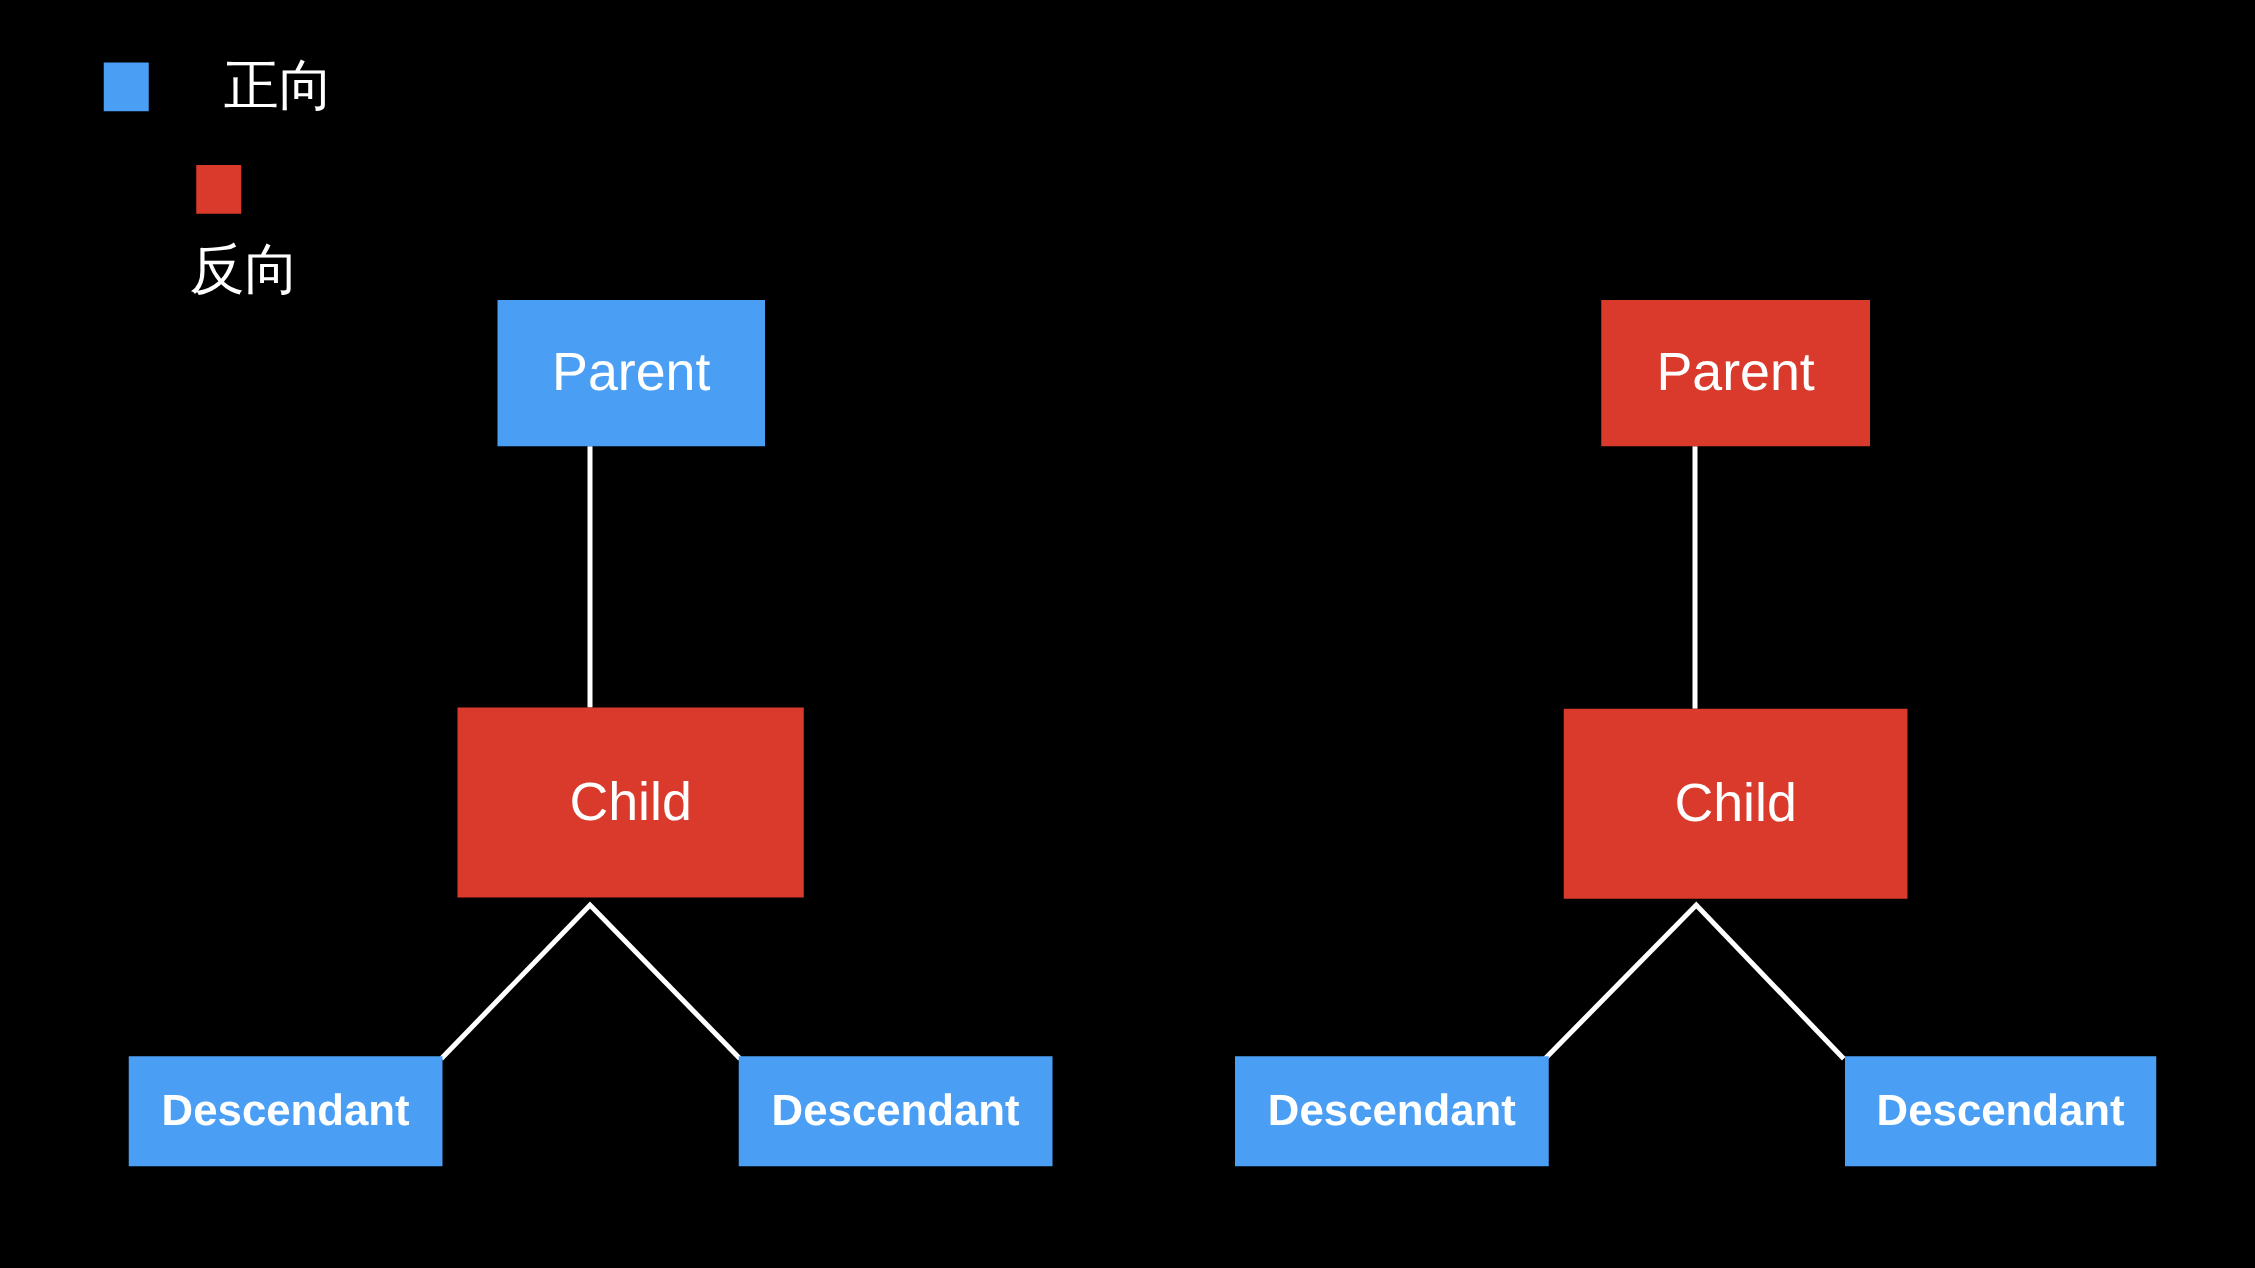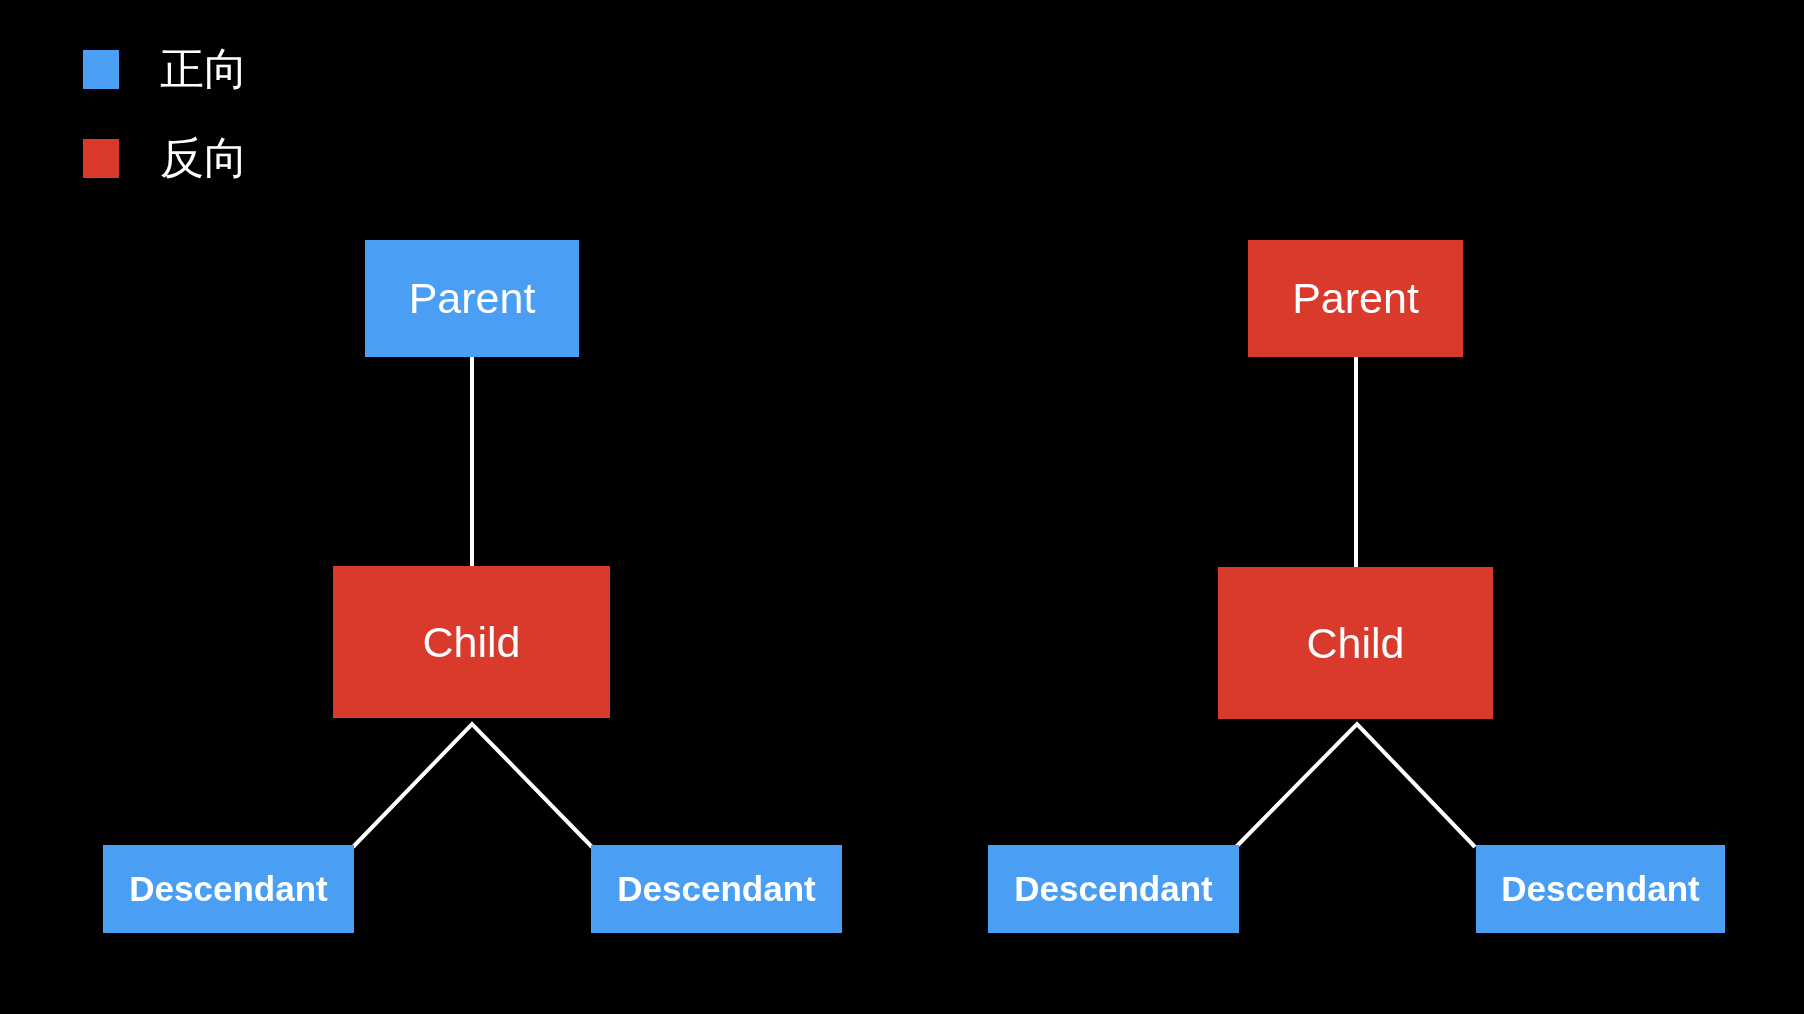--- a/index.html
+++ b/index.html
@@ -25,22 +25,23 @@
   }
   .legend {
     position: absolute;
     left: 83px;
     top: 43px;
   }
   .legend-item {
     display: flex;
     align-items: center;
     height: 52px;
+    gap: 19px;
   }
-  .legend-item + .legend-item { margin-top: 37px; }
+  .legend-item + .legend-item { margin-top: 37px; flex-direction: column; }
   .legend-swatch {
     width: 36px;
     height: 39px;
     flex: 0 0 auto;
   }
   .legend-label {
     margin-left: 41px;
     font-size: 44px;
     line-height: 52px;
     color: #FFFFFF;
@@ -48,21 +49,21 @@
   }
   .node {
     position: absolute;
     display: flex;
     align-items: center;
     justify-content: center;
     color: #FFFFFF;
     text-align: center;
     white-space: nowrap;
   }
-  .node-large { font-size: 43px; }
+  .node-large { font-size: 43px; margin-left: 33px; }
   .node-small { font-size: 35px; font-weight: bold; }
 
   
   .lt-parent      { left: 365px;  top: 240px; width: 214px; height: 117px; }
   .lt-child       { left: 333px;  top: 566px; width: 277px; height: 152px; }
   .lt-desc-left   { left: 103px;  top: 845px; width: 251px; height: 88px; }
   .lt-desc-right  { left: 591px;  top: 845px; width: 251px; height: 88px; }
 
   
   .rt-parent      { left: 1248px; top: 240px; width: 215px; height: 117px; }

